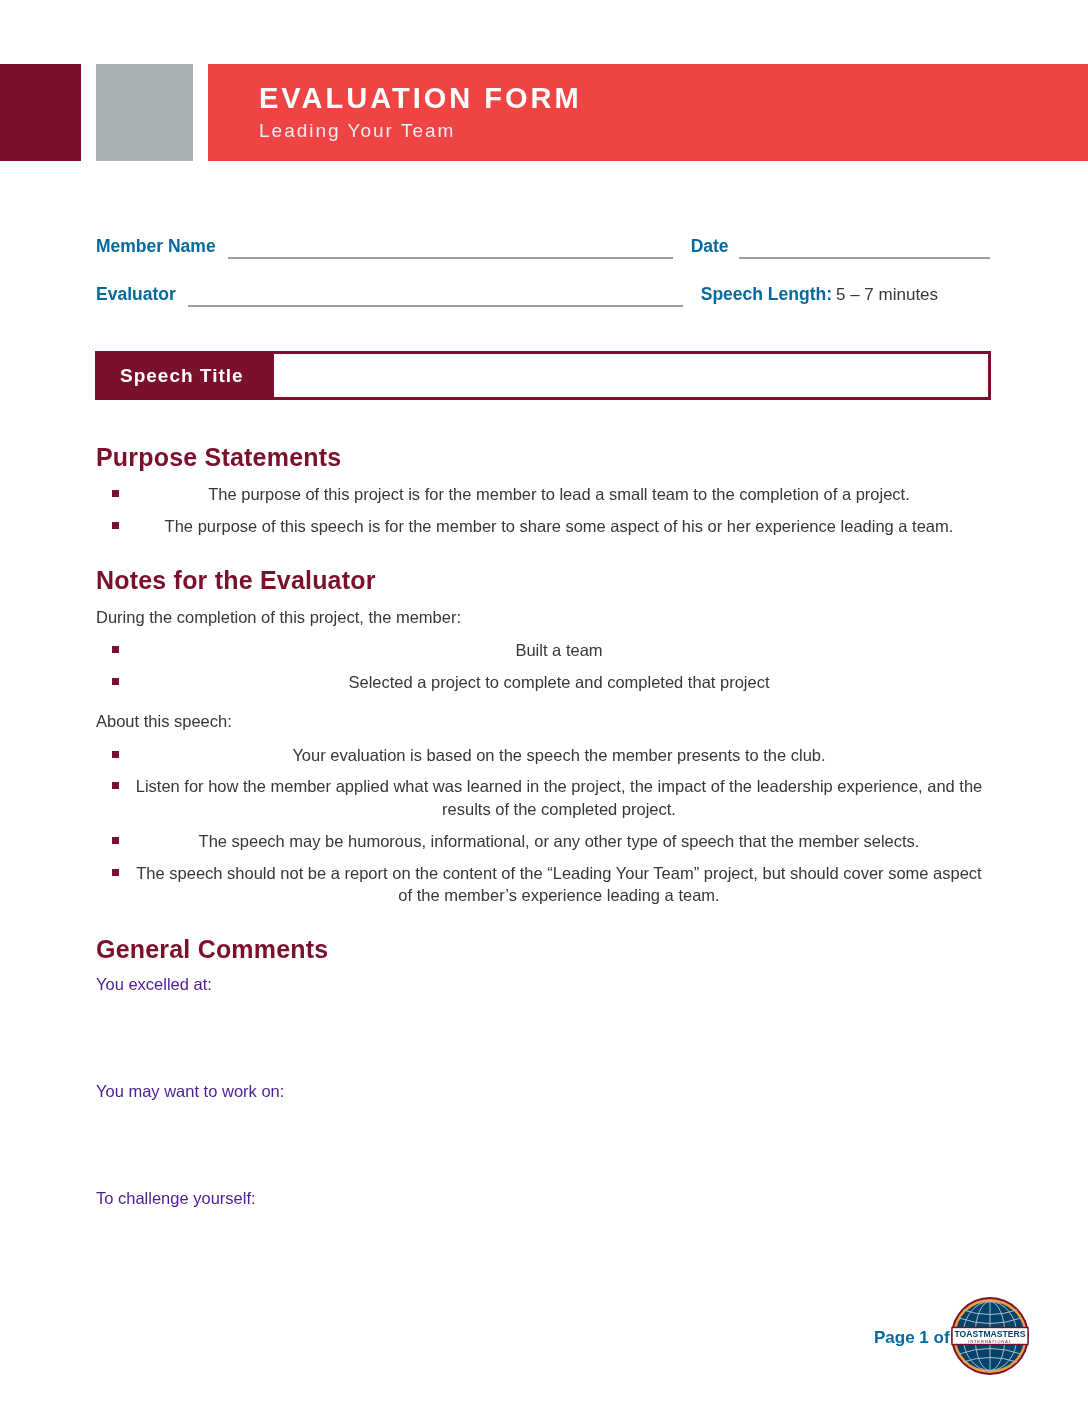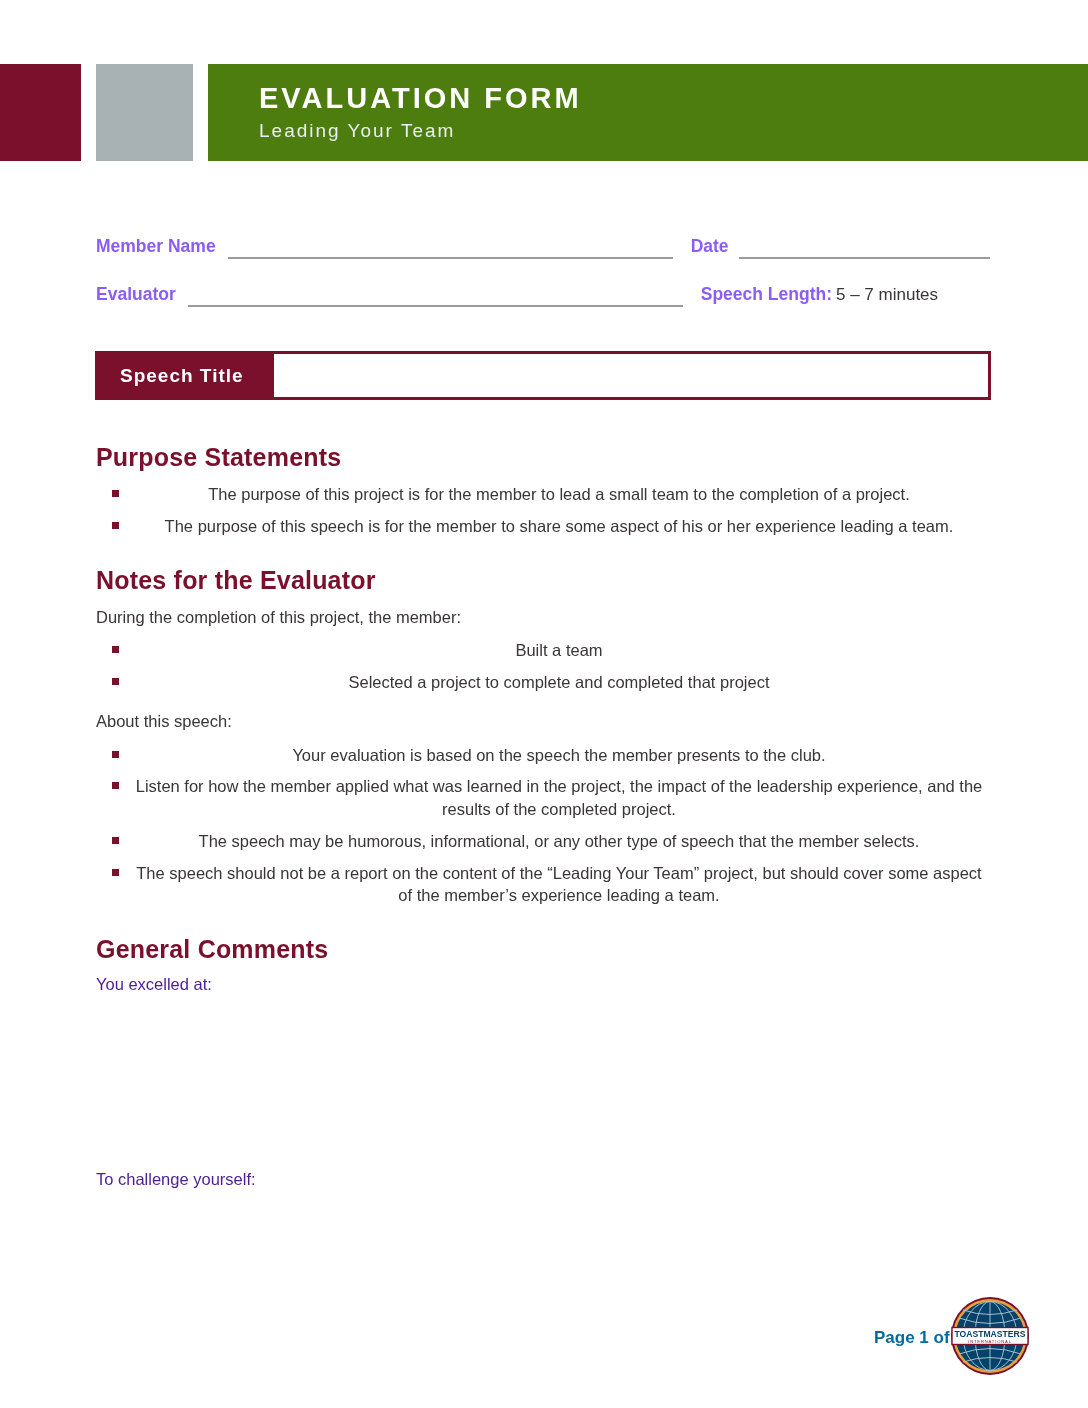--- a/index.html
+++ b/index.html
@@ -14,37 +14,37 @@
     color: #3a3536;
     overflow: hidden;
   }
 
   
   .band { position: absolute; top: 64px; left: 0; right: 0; height: 97px; }
   .band-block { position: absolute; top: 0; height: 100%; }
   .band-maroon { left: 0; width: 81px; background: #7b102d; }
   .band-gray { left: 96px; width: 97px; background: #a8b2b4; }
   .band-blue {
-    left: 208px; right: 0; background: #4d7c0f;
+    left: 208px; right: 0; background: #ef4444;
     display: flex; flex-direction: column; justify-content: center;
     padding-left: 51px; color: #ffffff;
   }
   .band-title {
     font-size: 29px; font-weight: bold; letter-spacing: 3px; line-height: 1.1;
   }
   .band-subtitle {
     font-size: 19px; font-weight: normal; letter-spacing: 2px; margin-top: 6px;
     color: #e9eff3;
   }
 
   
   .field-row { position: absolute; left: 96px; right: 98px; display: flex; align-items: flex-end; }
   .row-1 { top: 236px; }
   .row-2 { top: 284px; }
-  .field-label { font-size: 17.5px; font-weight: bold; color: #8b5cf6; white-space: nowrap; padding-bottom: 2px; }
+  .field-label { font-size: 17.5px; font-weight: bold; color: #0369a1; white-space: nowrap; padding-bottom: 2px; }
   .field-line { border-bottom: 2px solid #9b9b9b; height: 22px; }
   .line-member { width: 445px; margin-left: 12px; margin-right: 18px; }
   .line-eval { width: 495px; margin-left: 12px; margin-right: 18px; }
   .line-date { flex: 1; margin-left: 10px; }
   .field-value { font-size: 17px; color: #3a3536; padding-bottom: 2px; margin-left: 4px; white-space: nowrap; }
 
   
   .speech-title-box {
     position: absolute; top: 351px; left: 95px; width: 896px; height: 49px;
     border: 3px solid #7b102d; background: #ffffff; display: flex;
@@ -135,20 +135,21 @@
     <ul class="bullets">
       <li>Your evaluation is based on the speech the member presents to the club.</li>
       <li>Listen for how the member applied what was learned in the project, the impact of the leadership experience, and the results of the completed project.</li>
       <li>The speech may be humorous, informational, or any other type of speech that the member selects.</li>
       <li>The speech should not be a report on the content of the “Leading Your Team” project, but should cover some aspect of the member’s experience leading a team.</li>
     </ul>
 
     <h2 class="section-heading mt-section">General Comments</h2>
     <p class="prompt">You excelled at:</p>
     <div class="write-area"></div>
+    <p class="prompt">You may want to work on:</p>
     <div class="write-area"></div>
     <p class="prompt">To challenge yourself:</p>
     <div class="write-area"></div>
 
   </div>
 
   <div class="page-indicator">Page 1 of 3</div>
 
   <svg class="logo" viewBox="0 0 80 80" xmlns="http://www.w3.org/2000/svg">
     <circle cx="40" cy="40" r="39" fill="#7b102d"></circle>

